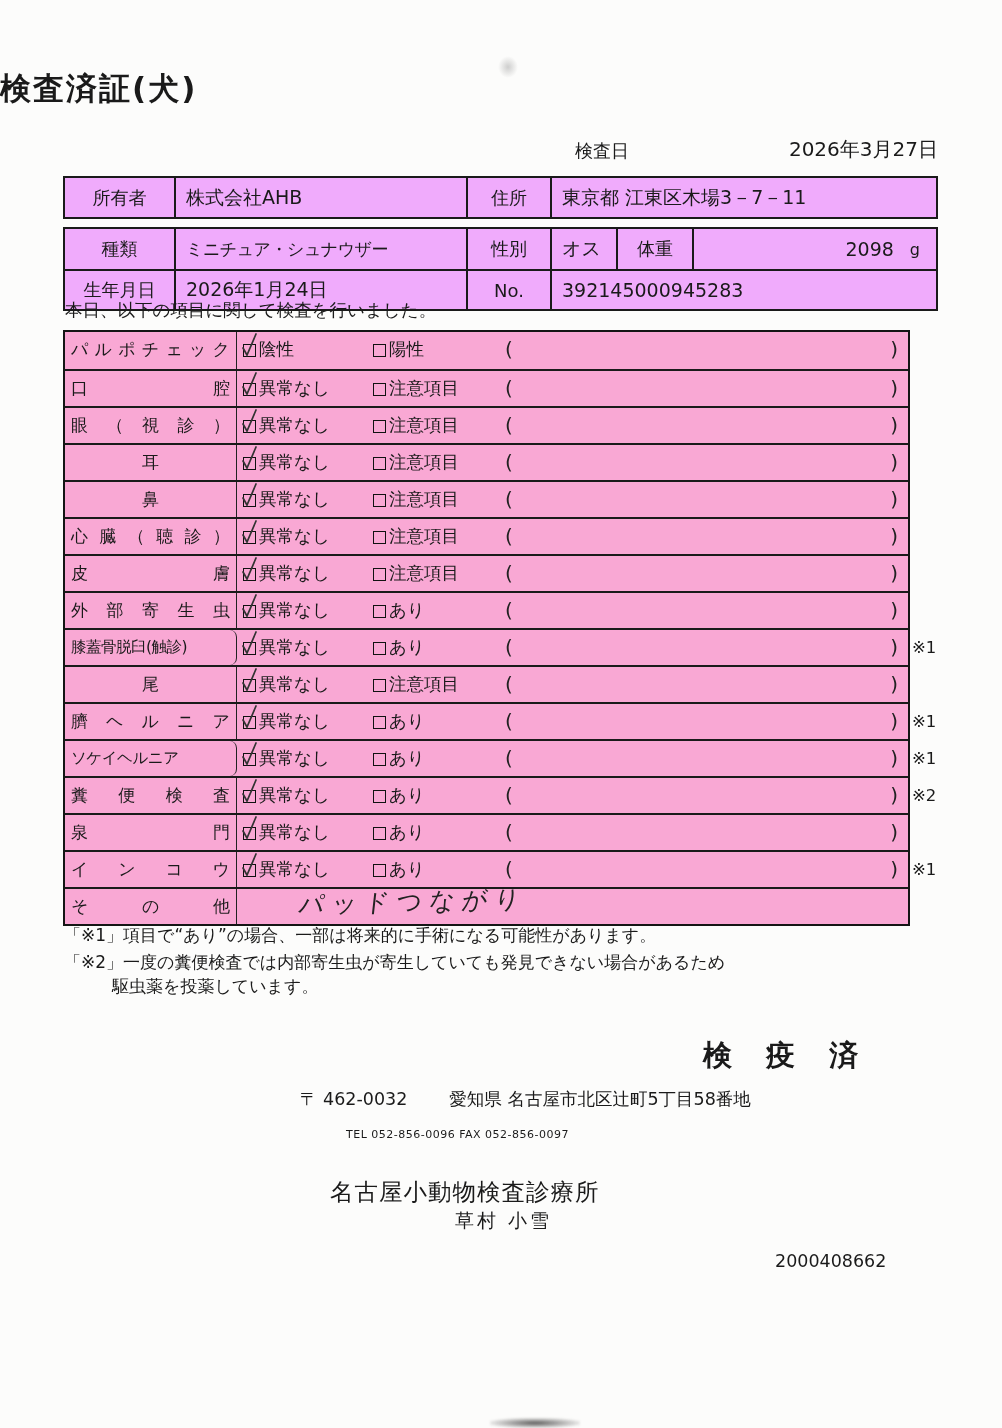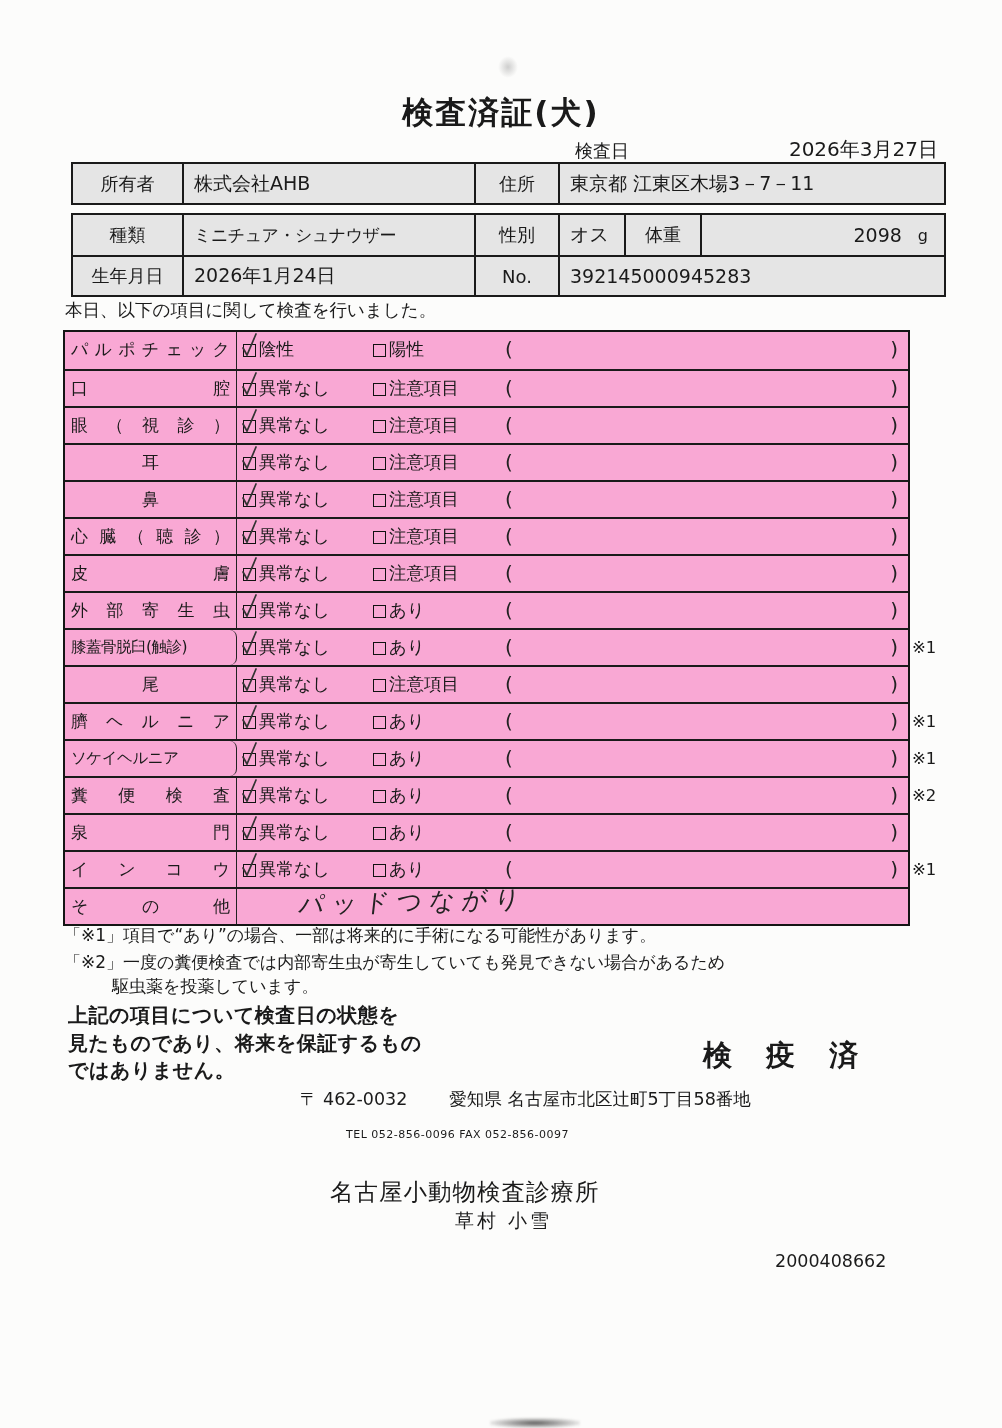--- a/index.html
+++ b/index.html
@@ -6,30 +6,30 @@
   html,body { background:#e9e9e9; }
   body { font-family:"DejaVu Sans", sans-serif; color:#1a1a1a; }
   .page {
     position:relative; width:1002px; height:1428px; margin:0 auto;
     background:#fcfcfb; overflow:hidden;
     -webkit-font-smoothing:antialiased;
   }
 
   
   .doc-title {
-    position:absolute; top:92px; left:0; width:100%;
-    text-align:center; font-size:31px; font-weight:700; letter-spacing:2px;
+    position:absolute; top:68px; left:0; width:100%;
+    text-align:left; font-size:31px; font-weight:700; letter-spacing:2px;
   }
   .insp-date-label { position:absolute; top:139px; left:575px; font-size:18px; }
   .insp-date-value { position:absolute; top:136px; right:64px; font-size:20px; }
 
   
   .info-table {
-    position:absolute; left:71px; width:875px;
-    border:2.5px solid #1a1a1a; background:#e5e5e5;
+    position:absolute; left:63px; width:875px;
+    border:2.5px solid #1a1a1a; background:#f0abfc;margin-top:14px;
   }
   .info-row { display:flex; height:40px; }
   .info-row + .info-row { border-top:2px solid #1a1a1a; }
   .owner-table { top:162px; }
   .owner-table .info-row { height:39px; }
   .pet-table { top:213px; }
   .cell { display:flex; align-items:center; font-size:19px; }
   .cell + .cell { border-left:2px solid #1a1a1a; }
   .cell.hdr { justify-content:center; font-size:18px; }
   .cell.val { padding-left:10px; }
@@ -373,25 +373,20 @@
         <div class="handwritten">パッドつながり</div>
         <span class="side-note"></span>
       </div>
     </div>
   </div>
 
   <div class="footnote fn1">「※1」項目で“あり”の場合、一部は将来的に手術になる可能性があります。</div>
   <div class="footnote fn2a">「※2」一度の糞便検査では内部寄生虫が寄生していても発見できない場合があるため</div>
   <div class="footnote fn2b">駆虫薬を投薬しています。</div>
 
-  <div class="disclaimer">
-    <div>上記の項目について検査日の状態を</div>
-    <div>見たものであり、将来を保証するもの</div>
-    <div>ではありません。</div>
-  </div>
 
   <div class="stamp">検 疫 済</div>
 
   <div class="addr-line">
     <span>〒 462-0032</span>
     <span>愛知県 名古屋市北区辻町5丁目58番地</span>
   </div>
   <div class="tel-line">TEL 052-856-0096   FAX 052-856-0097</div>
   <div class="clinic-name">名古屋小動物検査診療所</div>
   <div class="vet-name">草村 小雪</div>

